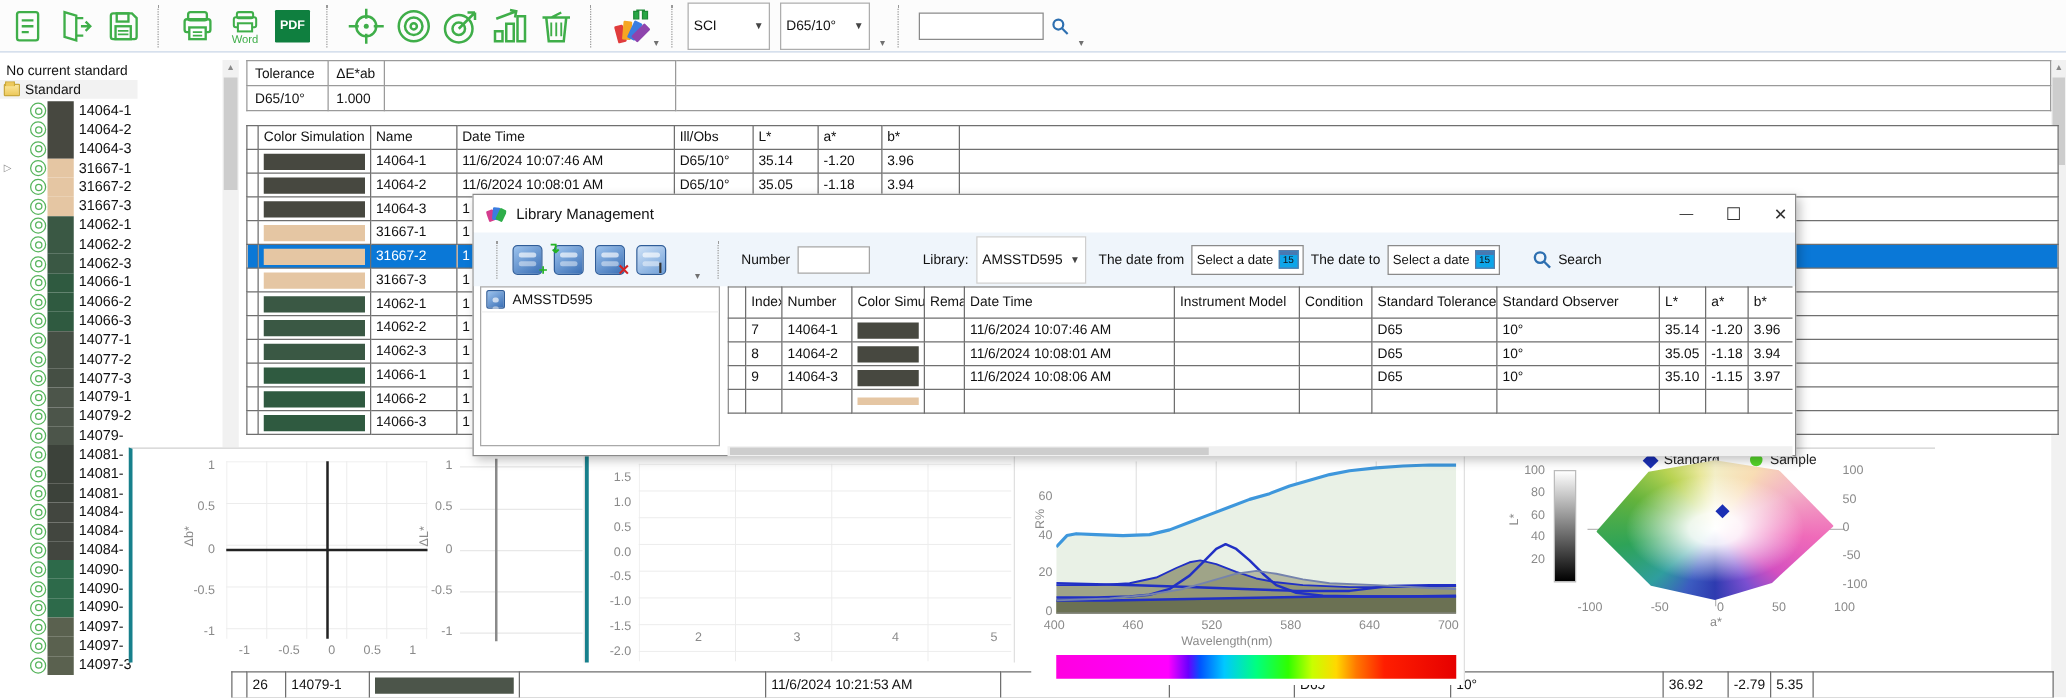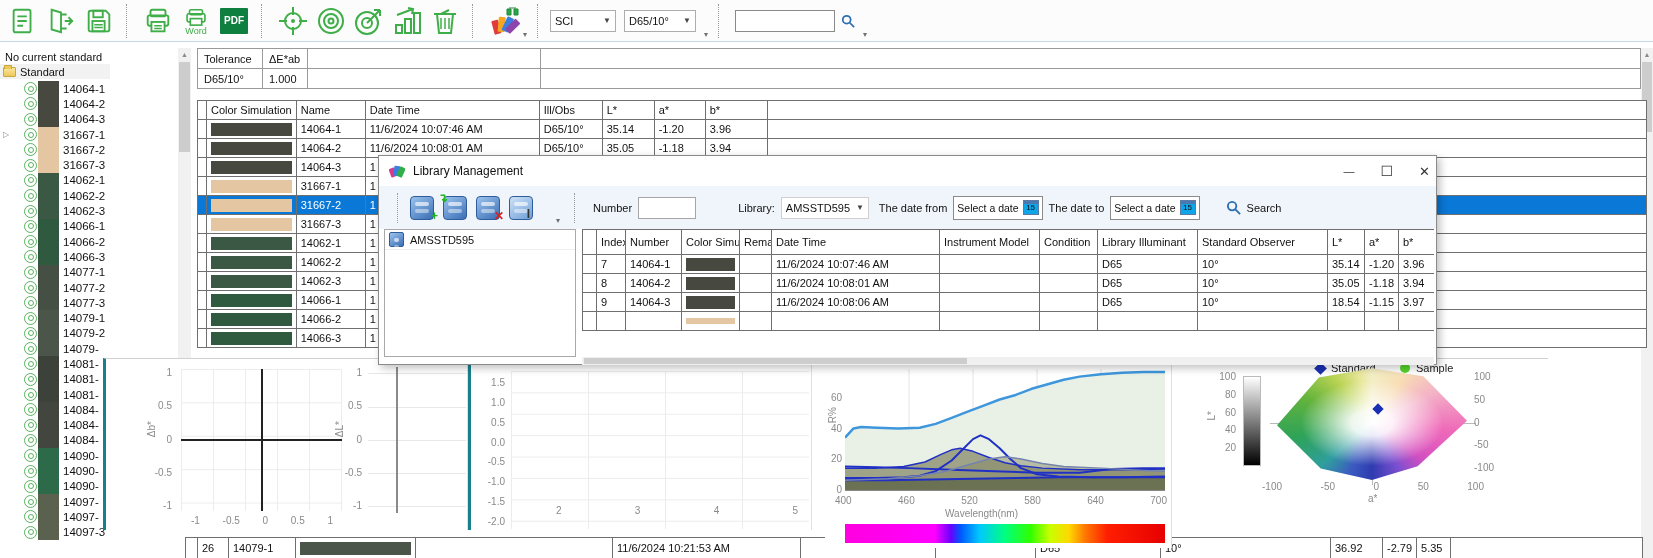--- a/index.html
+++ b/index.html
@@ -5,21 +5,21 @@
   * { box-sizing: border-box; margin:0; padding:0; }
   html,body { width:1653px; height:558px; overflow:hidden; }
   body { font-family:"Liberation Sans", sans-serif; font-size:11px; color:#111; background:#fff; }
   #app { position:relative; width:1653px; height:558px; background:#fff; }
 
   
   .toolbar { position:absolute; left:0; top:0; width:1653px; height:42px; background:#fcfcfc; border-bottom:1px solid #c9d6e8; display:flex; align-items:center; padding-left:4px; }
   .tbtn { width:38px; height:36px; display:flex; align-items:center; justify-content:center; flex:0 0 auto; }
   .tsep { width:10px; height:34px; border-left:1px dotted #9a9a9a; margin:0 3px 0 8px; flex:0 0 auto; }
   .ovf { color:#707070; font-size:8px; align-self:flex-end; margin:0 2px 2px 0; flex:0 0 auto; }
-  .combo { height:22px; background:#fff; border:1px solid #adadad; display:flex; align-items:center; padding:0 4px; margin-right:8px; }
+  .combo { height:38px; background:#fff; border:1px solid #adadad; display:flex; align-items:center; padding:0 4px; margin-right:8px; }
   .combo .arr { margin-left:10px; color:#444; font-size:8px; }
   .searchbox { width:100px; height:22px; border:1px solid #8a8a8a; background:#fff; margin-left:4px; }
   .mag { margin-left:6px; }
 
   
   .sidebar { position:absolute; left:0; top:48px; width:178px; height:510px; background:#fff; }
   .side-top { padding:3px 0 0 5px; height:16px; }
   .folder-row { display:flex; align-items:center; height:15px; padding-left:3px; background:#f2f2f2; width:110px; }
   .folder-ic { width:13px; height:10px; background:linear-gradient(#fbe69a,#edc95c); border:1px solid #c9a83c; border-radius:1px; margin-right:4px; position:relative; }
   .folder-ic:before { content:""; position:absolute; left:0; top:-3px; width:6px; height:3px; background:#edc95c; border:1px solid #c9a83c; border-bottom:none; border-radius:1px 1px 0 0; }
@@ -986,21 +986,21 @@
       <thead>
         <tr style="height:25px">
           <th></th>
           <th>Index</th>
           <th>Number</th>
           <th>Color Simulation</th>
           <th>Remark</th>
           <th>Date Time</th>
           <th>Instrument Model</th>
           <th>Condition</th>
-          <th>Library Illuminant</th>
+          <th>Standard Tolerance</th>
           <th>Standard Observer</th>
           <th>L*</th>
           <th>a*</th>
           <th>b*</th>
         </tr>
       </thead>
       <tbody>
 
       <tr>
           <td></td>
@@ -1042,21 +1042,21 @@
           <td class="numcell">14064-3</td>
           <td>
                 <div class="swatch" style="background: rgb(71, 72, 64);"></div>
               </td>
           <td></td>
           <td>11/6/2024 10:08:06 AM</td>
           <td></td>
           <td></td>
           <td>D65</td>
           <td>10°</td>
-          <td>18.54</td>
+          <td>35.10</td>
           <td>-1.15</td>
           <td>3.97</td>
         </tr>
           </tbody>
       <tbody>
         <tr style="height:8px">
           <td></td>
               <td></td>
               <td></td>
           <td>

